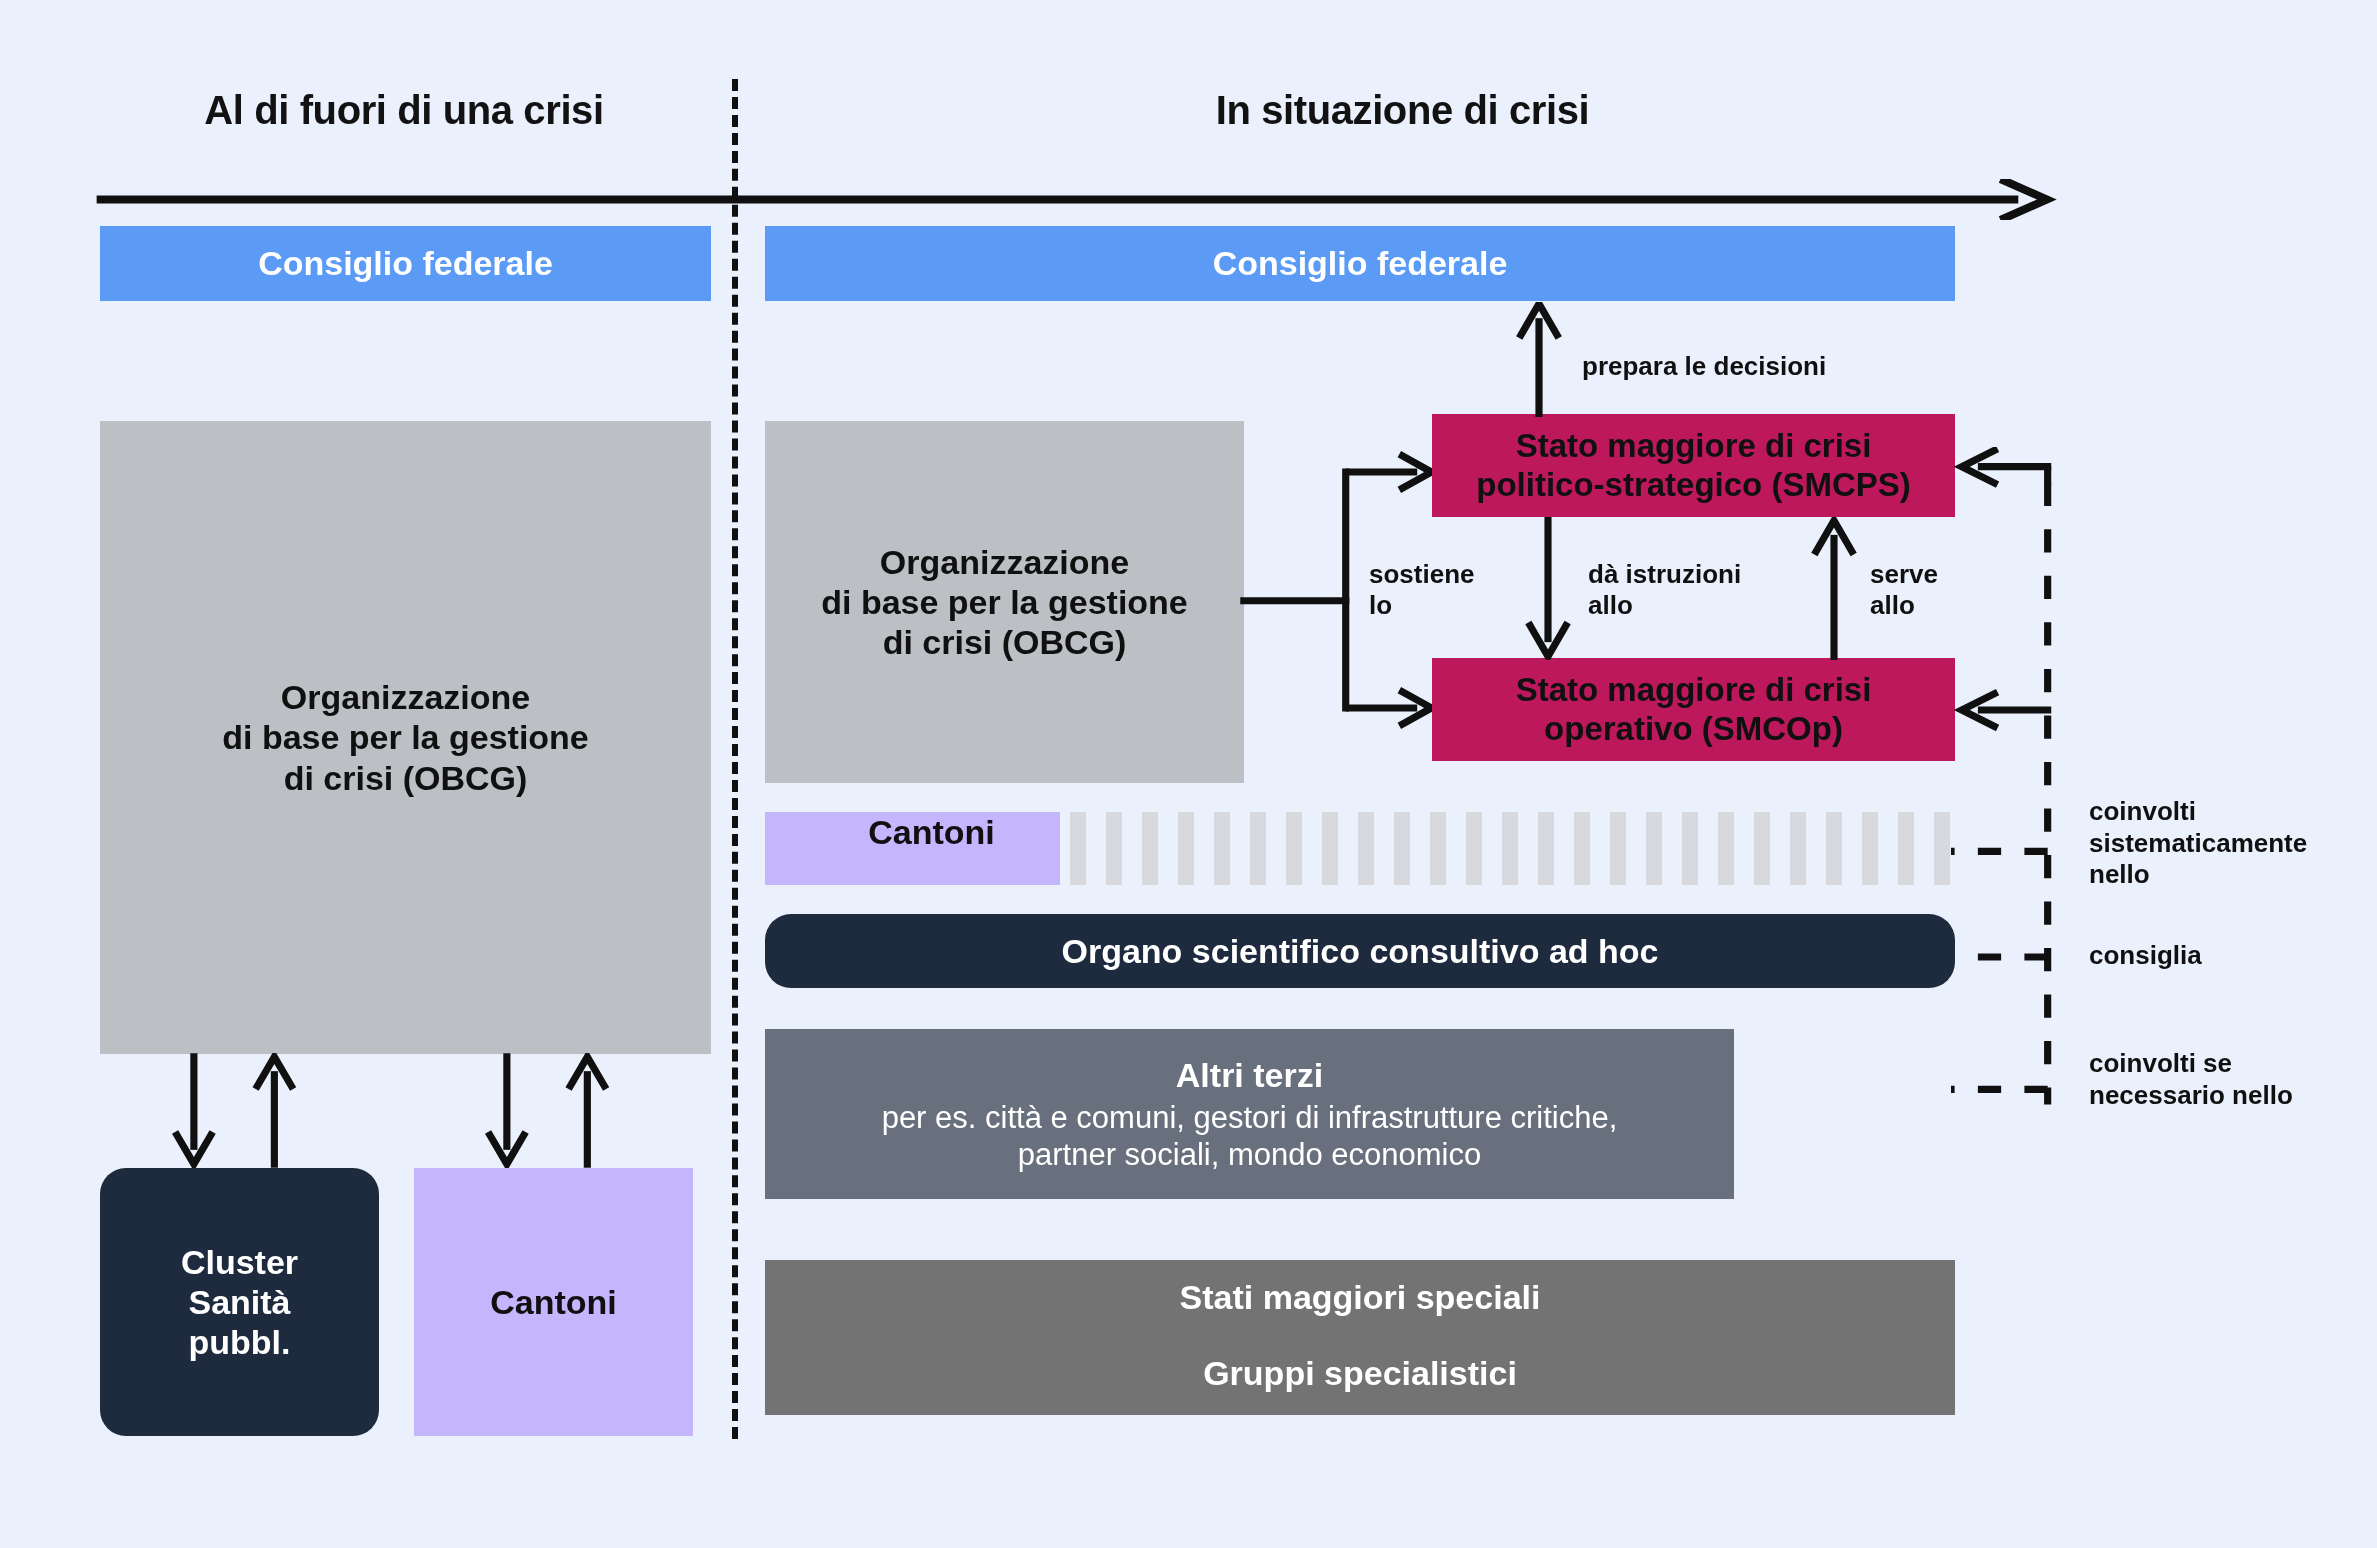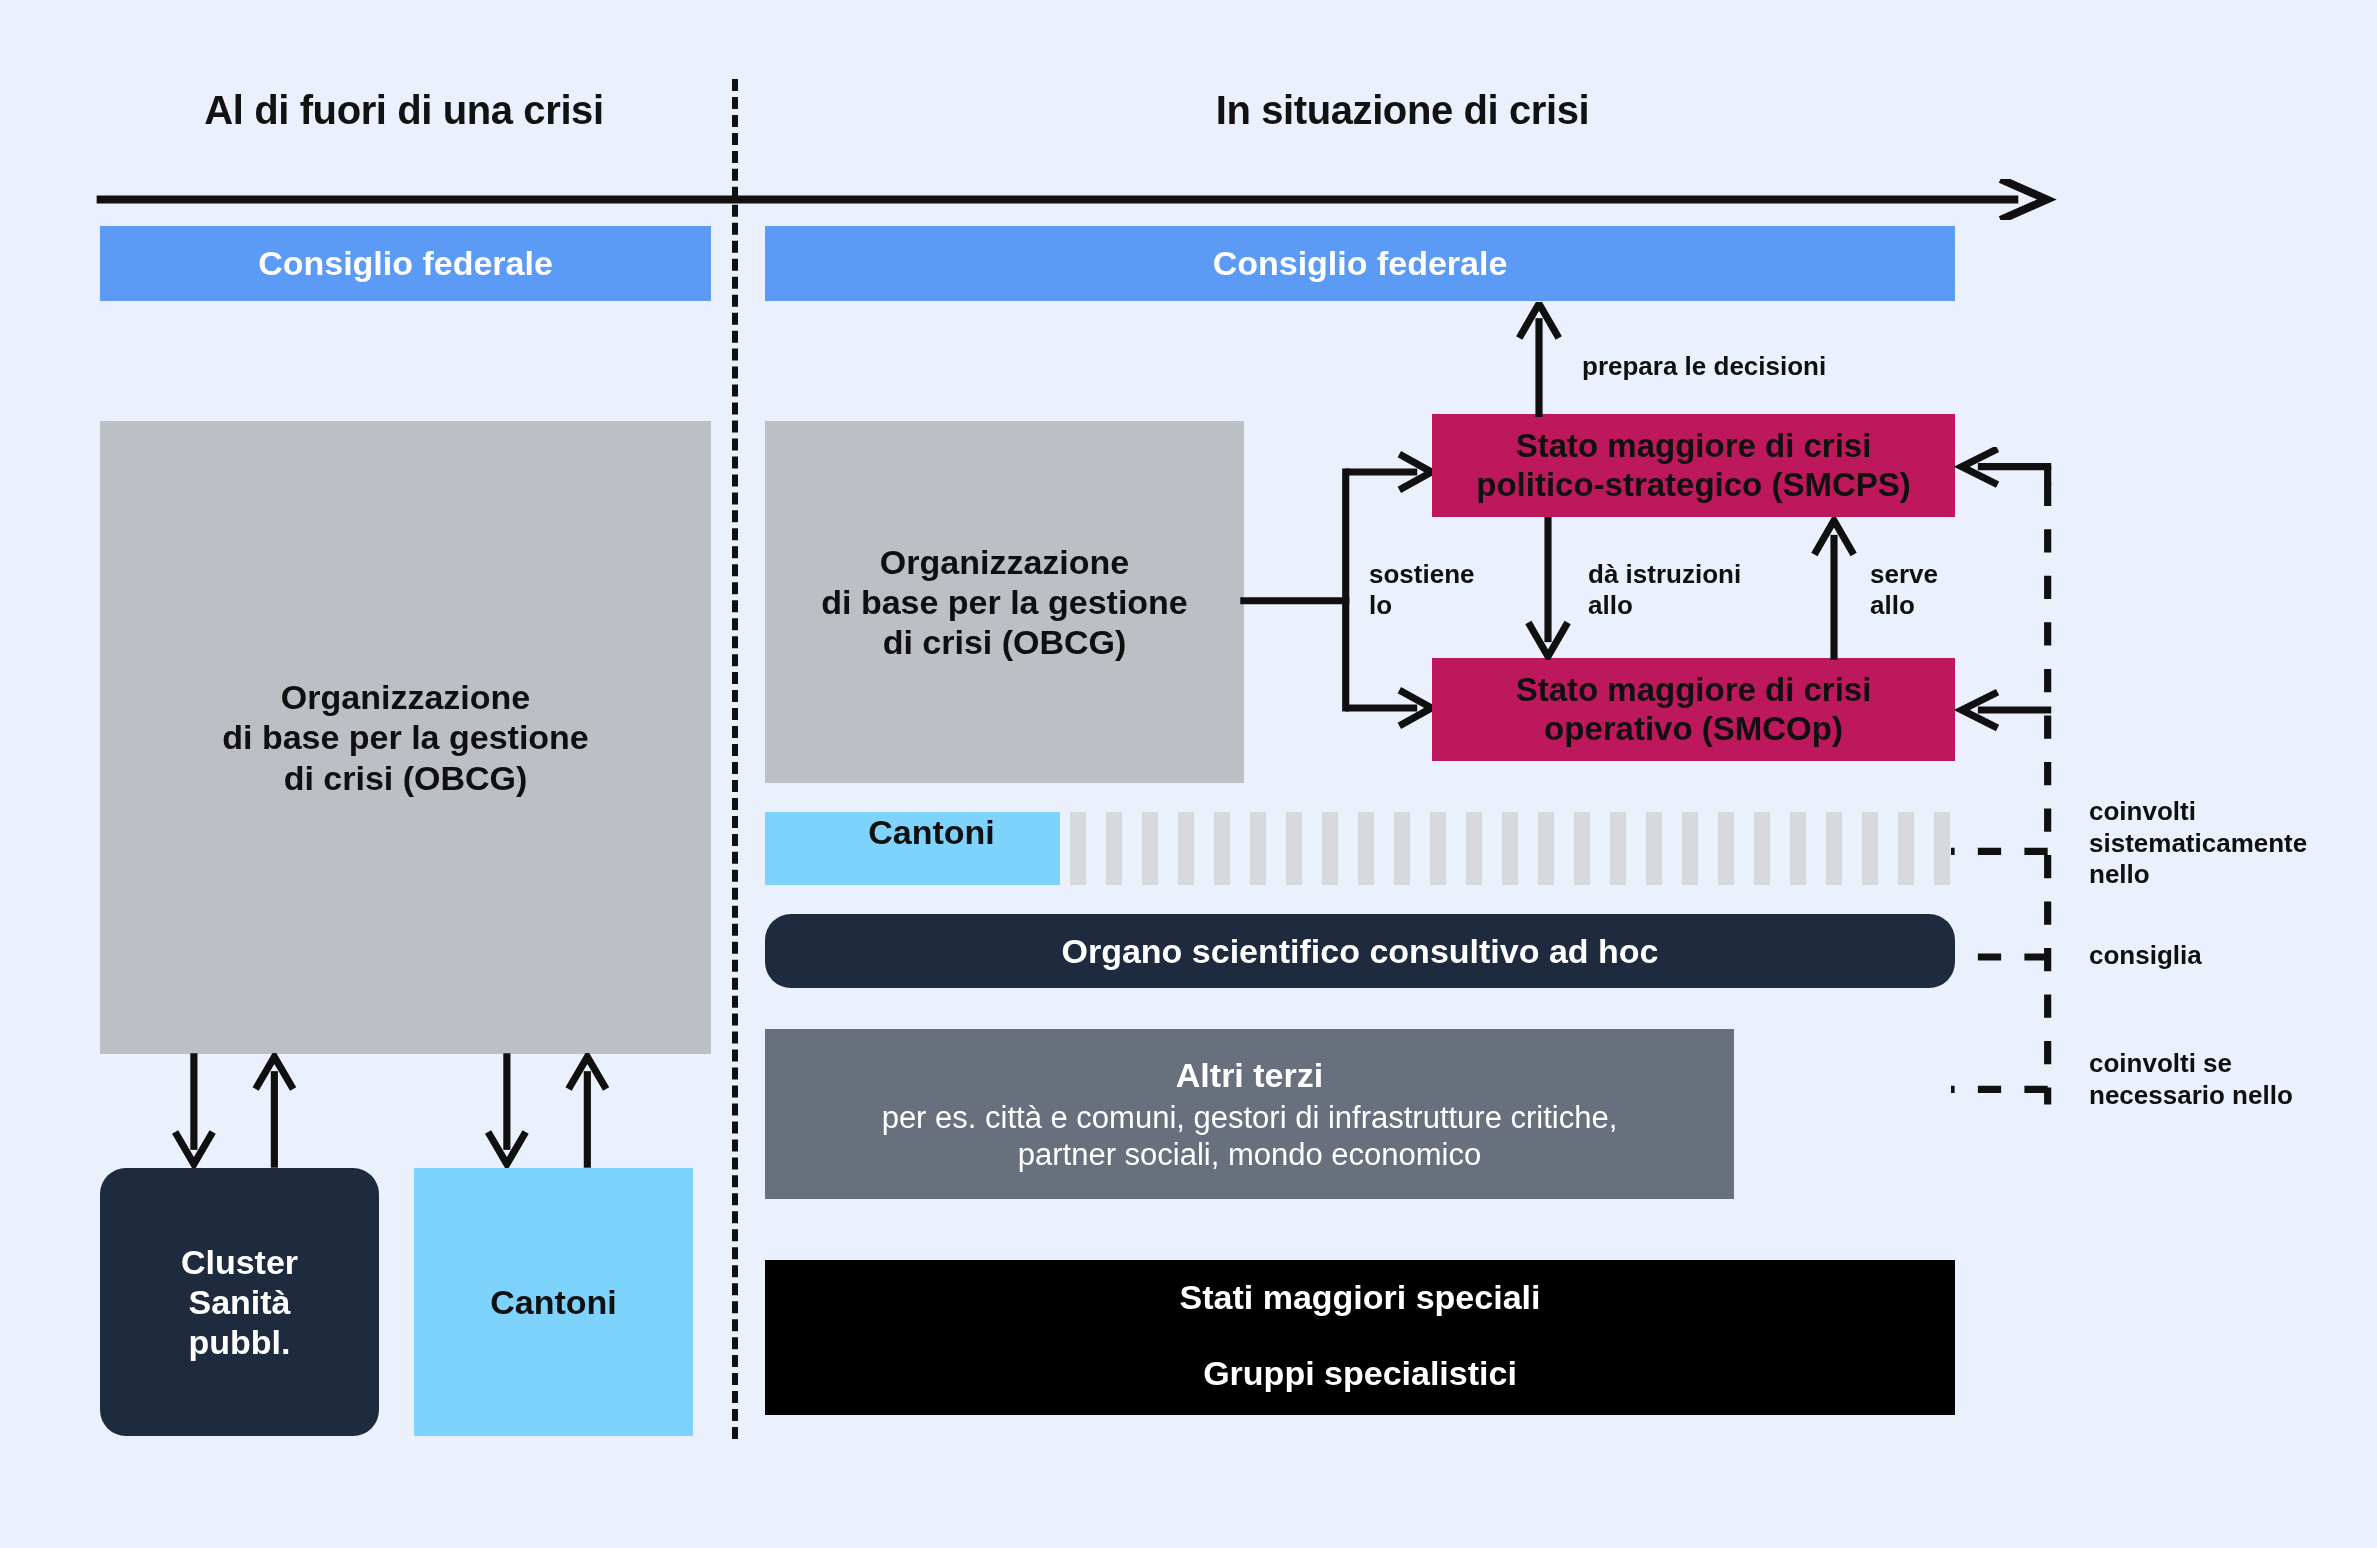--- a/index.html
+++ b/index.html
@@ -24,24 +24,24 @@
   .box{
     display:flex;justify-content:center;
     text-align:center;font-weight:bold;line-height:1.18;
     flex-direction:column;
   }
   .box .sub{font-weight:normal;}
 
   .c-blue   {background:#5b9bf5;color:#ffffff;}
   .c-ltblue {background:#be185d;color:#101010;}
   .c-gray   {background:#bcbfc4;color:#101010;}
-  .c-ltgray {background:#7dd3fc;color:#101010;}
+  .c-ltgray {background:#c4b5fd;color:#101010;}
   .c-navy   {background:#1e2a3d;color:#ffffff;border-radius:26px;}
   .c-slate  {background:#67707c;color:#ffffff;}
-  .c-slate2 {background:#000000;color:#ffffff;}
+  .c-slate2 {background:#737373;color:#ffffff;}
 
   
   .vdash{
     border-left:6.3px dashed #101010;
   }
 
   
   .alabel{
     font-weight:bold;font-size:26px;color:#101010;line-height:1.2;
     white-space:pre-line;

